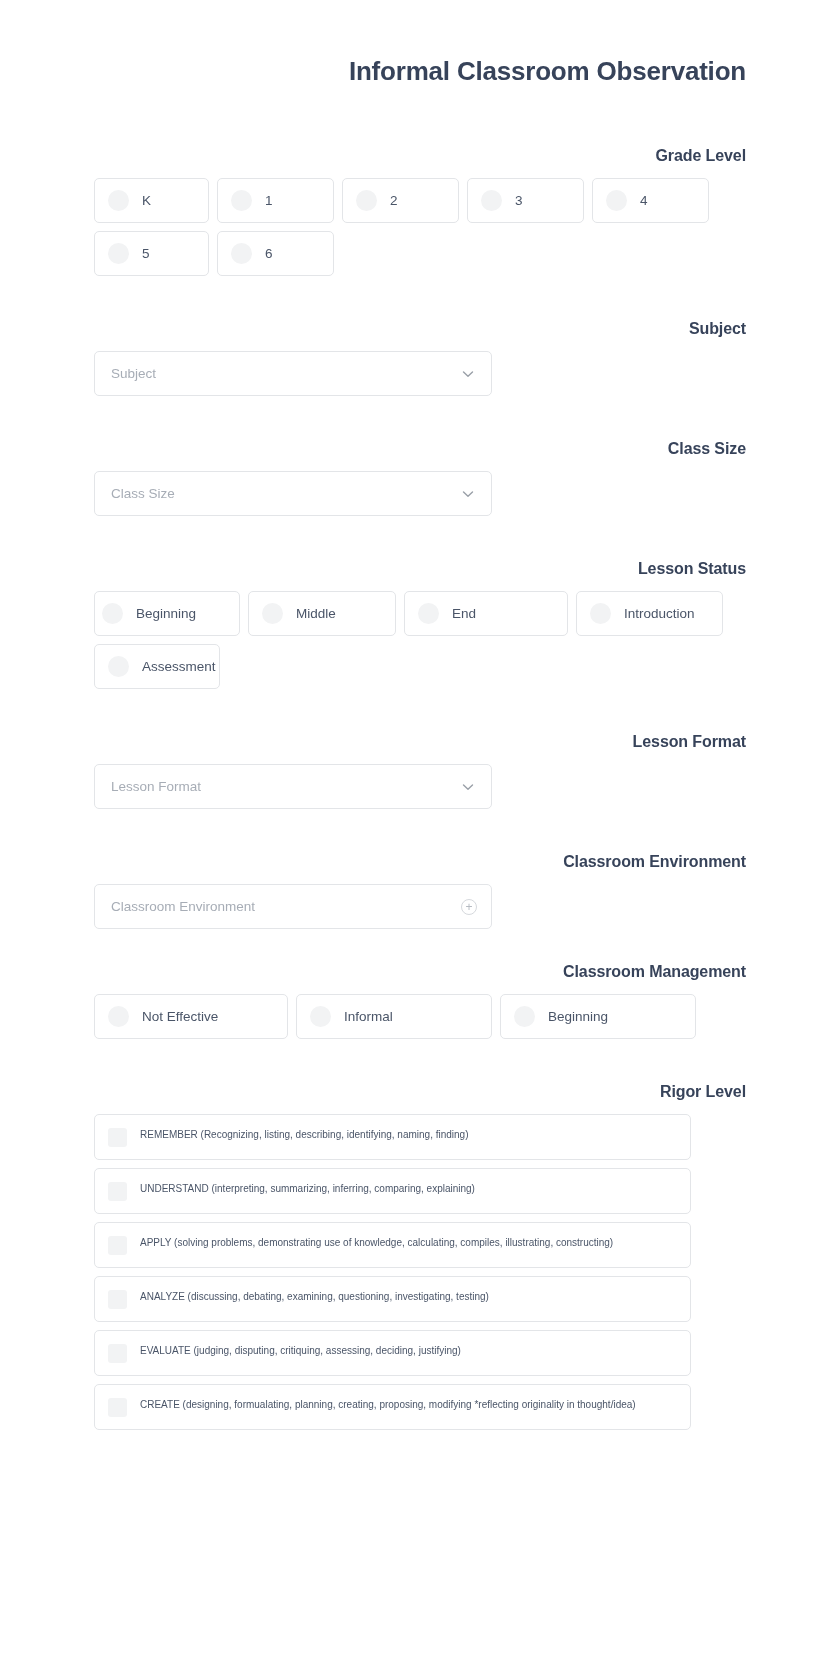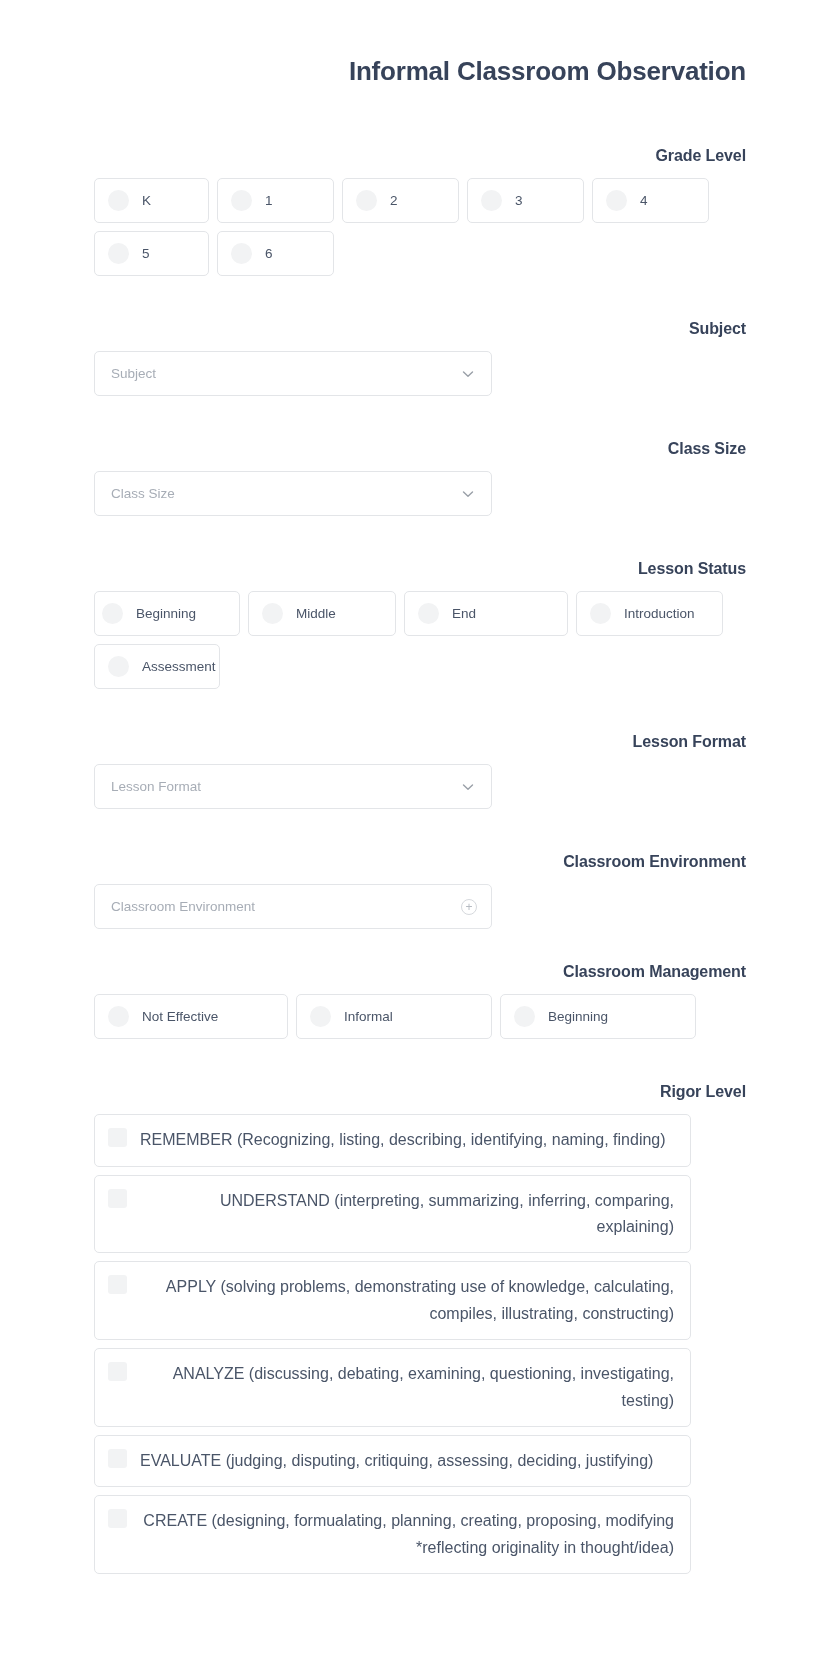--- a/index.html
+++ b/index.html
@@ -131,21 +131,21 @@
   .check-box {
     width: 19px;
     height: 19px;
     border-radius: 3px;
     background: #f2f3f4;
     flex: 0 0 19px;
     margin-right: 13px;
     margin-top: 1px;
   }
   .check-text {
-    font-size: 16px;
+    font-size: 10px;
     color: #4a5568;
     line-height: 1.65;
     padding-top: 0px;
   }
 </style>
 </head>
 <body>
 
 <div class="page">
 

